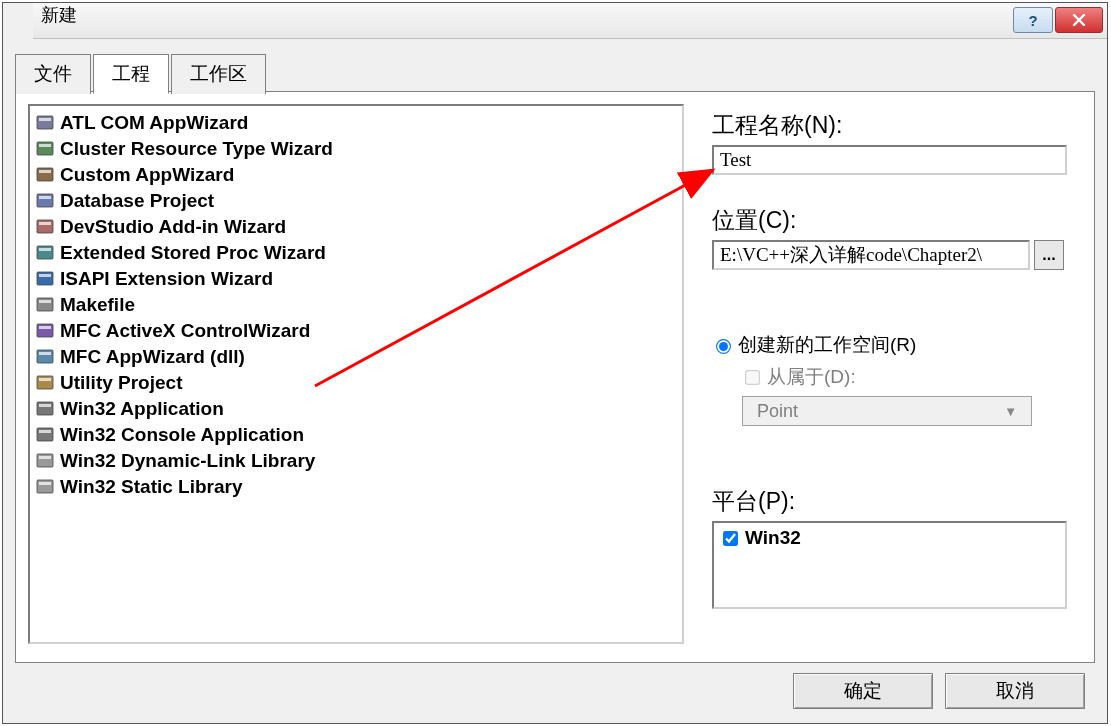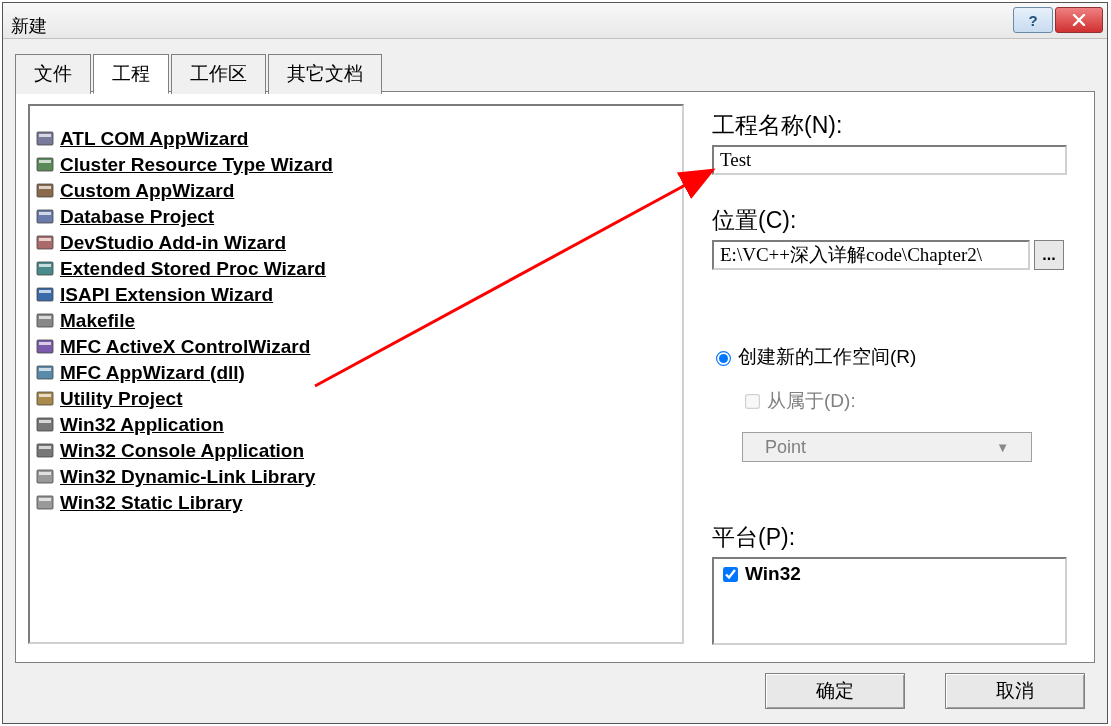--- a/index.html
+++ b/index.html
@@ -18,23 +18,24 @@
     left: 2px; top: 2px;
     width: 1106px; height: 722px;
     border: 1px solid #555;
     background: #f0f0f0;
   }
   .titlebar {
     height: 36px;
     background: linear-gradient(#f8f8f8, #e8e8e8);
     border-bottom: 1px solid #c0c0c0;
     display: flex;
-    align-items: flex-end;
+    align-items: flex-start;
     padding: 0 8px;
     position: relative;
+    margin-left: 30px;
   }
   .title-text { font-size: 18px; color: #000; }
   .title-buttons {
     position: absolute; right: 4px; top: 4px;
     display: flex; gap: 2px;
   }
   .tbtn {
     width: 40px; height: 26px;
     border: 1px solid #6b8aa8;
     border-radius: 3px;
@@ -75,22 +76,21 @@
     left:0; right:0; top:38px; bottom:0;
     padding: 12px;
     display: flex;
   }
   .left-col {
     width: 656px;
     height: 540px;
     border: 2px inset #d0d0d0;
     background: #fff;
     overflow: hidden;
-    padding: 20px 2px;
-    text-decoration: underline;
+    padding: 4px 2px;
   }
   .right-col {
     flex: 1;
     padding: 6px 0 0 28px;
   }
   .list-item {
     display: flex; align-items: center;
     height: 26px;
     padding: 0 4px;
     font-size: 19px;
@@ -128,43 +128,43 @@
     width: 30px; height: 30px;
     border: 1px solid #808080;
     background: #e8e8e8;
     font-size: 16px; font-weight: bold;
     display:flex; align-items:center; justify-content:center;
     cursor: default;
   }
   .radio-row, .chk-row {
     display:flex; align-items:center;
     font-size:19px;
-    margin: 18px 0;
+    margin: 6px 0;
   }
   .radio-row input, .chk-row input { margin-right: 8px; transform: scale(1.15); }
   .sub-indent { margin-left: 30px; color:#808080; }
   .sub-indent input[type=checkbox] { accent-color:#888; }
   .combo {
     width: 290px; height:30px;
     border:1px solid #a0a0a0;
     background:#f0f0f0;
     color:#808080;
-    padding:2px 22px;
+    padding:2px 14px;
     font-size:18px;
     display:flex; align-items:center; justify-content:space-between;
   }
   .platform-box {
     width: 355px; height: 88px;
     border: 2px inset #d0d0d0;
     background:#fff;
     padding: 4px 6px;
   }
   .btn-bar {
     position: absolute; right: 22px; bottom: 14px;
-    display:flex; gap:40px;
+    display:flex; gap:12px;
   }
   .dlg-btn {
     width: 140px; height: 36px;
     border: 1px solid #808080;
     background: #e8e8e8;
     font-size: 19px;
     display:flex; align-items:center; justify-content:center;
     box-shadow: 1px 1px 0 #fff inset, -1px -1px 0 #a0a0a0 inset;
     cursor: default;
   }
@@ -190,21 +190,20 @@
           </svg>
       </div>
     </div>
   </div>
 
   <div class="content">
     <div class="tabbar">
       <div class="tab">文件</div>
       <div class="tab active">工程</div>
       <div class="tab">工作区</div>
-      <div class="tab">其它文档</div>
     </div>
 
     <div class="panel">
 
       <div class="left-col" id="type-list">
           <div class="list-item">
             <span class="icon"><svg width="20" height="18">
                 <rect x="1" y="2" width="16" height="13" rx="1" fill="#7a7a9a" stroke="#444" stroke-width="0.8"></rect>
                 <rect x="3" y="4" width="12" height="3" fill="#fff" opacity="0.7"></rect>
               </svg></span>

